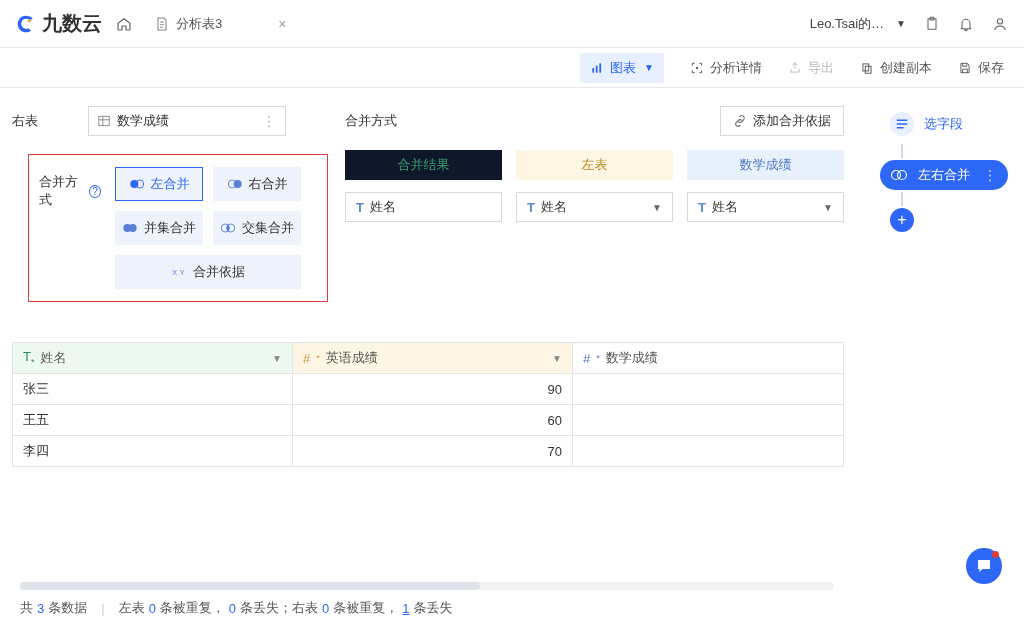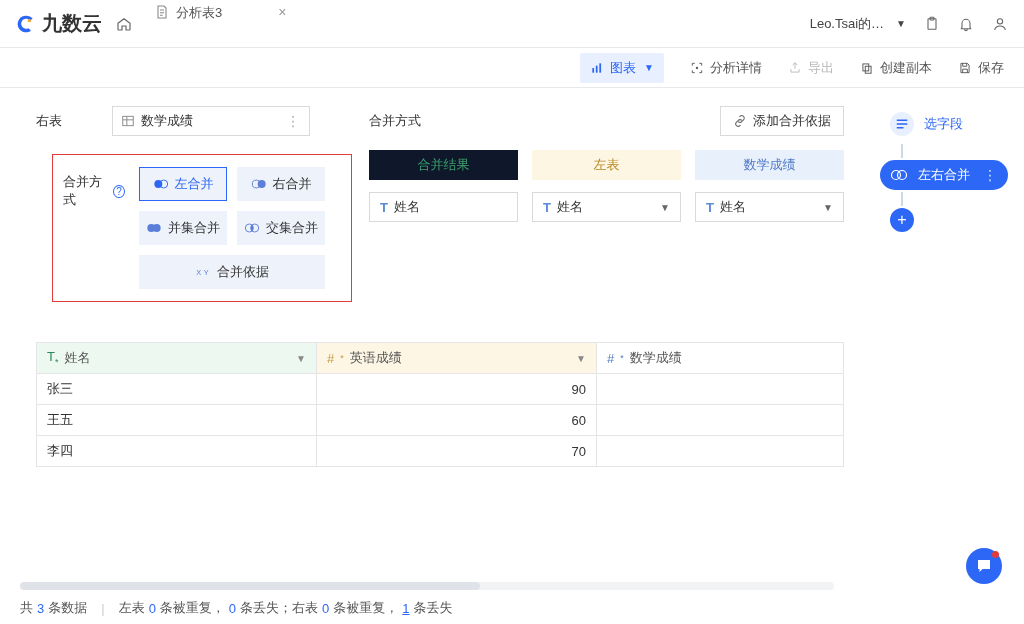--- a/index.html
+++ b/index.html
@@ -5,39 +5,39 @@
 * { box-sizing: border-box; margin: 0; padding: 0; font-family: -apple-system, "Microsoft YaHei", sans-serif; }
 body { width: 1024px; height: 624px; background: #fff; font-size: 13px; color: #333; overflow: hidden; position: relative; }
 
 
 .header { height: 48px; display: flex; align-items: center; border-bottom: 1px solid #e8e8e8; padding: 0 16px; gap: 14px; }
 .logo { display: flex; align-items: center; gap: 6px; }
 .logo-mark { width: 20px; height: 20px; }
 .logo-text { font-size: 20px; font-weight: 600; color: #333; }
 .home-icon { color: #888; }
 .tab-bar { display: flex; align-items: center; gap: 18px; margin-left: 8px; }
-.tab { display: flex; align-items: flex-start; gap: 6px; height: 40px; color: #555; position: relative; }
+.tab { display: flex; align-items: center; gap: 6px; height: 40px; color: #555; position: relative; }
 .tab .doc-icon { color: #888; }
 .tab .close { color: #999; margin-left: 50px; font-size: 14px; }
 .header-right { margin-left: auto; display: flex; align-items: center; gap: 18px; color: #666; }
 .user-drop { display: flex; align-items: center; gap: 12px; color: #444; }
 .user-drop .caret { font-size: 10px; }
 .hdr-icon { width: 16px; height: 16px; color: #666; }
 
 
 .toolbar { height: 40px; display: flex; align-items: center; justify-content: flex-end; gap: 26px; padding: 0 20px; border-bottom: 1px solid #e8e8e8; color: #555; }
 .tool { display: flex; align-items: center; gap: 6px; }
 .tool.active { color: #2d67f6; background: #e8effe; padding: 6px 10px; border-radius: 2px; }
 .tool.disabled { color: #b8b8b8; }
 .tool .caret { font-size: 10px; margin-left: 2px; }
 .tool-ic { width: 14px; height: 14px; }
 
 
 .main { display: flex; height: calc(624px - 48px - 40px - 32px); }
-.main-left { flex: 1; padding: 18px 20px 0 36px; }
+.main-left { flex: 1; padding: 18px 20px 0 12px; }
 .sidebar { width: 160px; padding: 18px 16px; }
 
 
 .cfg-row { display: flex; align-items: flex-start; gap: 14px; margin-bottom: 18px; }
 .cfg-label { width: 62px; color: #333; font-size: 13px; padding-top: 6px; display: flex; align-items: center; gap: 4px; }
 
 .select-box { flex: 1; max-width: 198px; height: 30px; border: 1px solid #d9d9d9; display: flex; align-items: center; padding: 0 8px; gap: 6px; color: #333; position: relative; }
 .select-box .more { margin-left: auto; color: #aaa; font-size: 14px; letter-spacing: 1px; }
 
 .redbox { border: 1px solid #e23b3b; padding: 12px 10px 12px 10px; width: 300px; }

